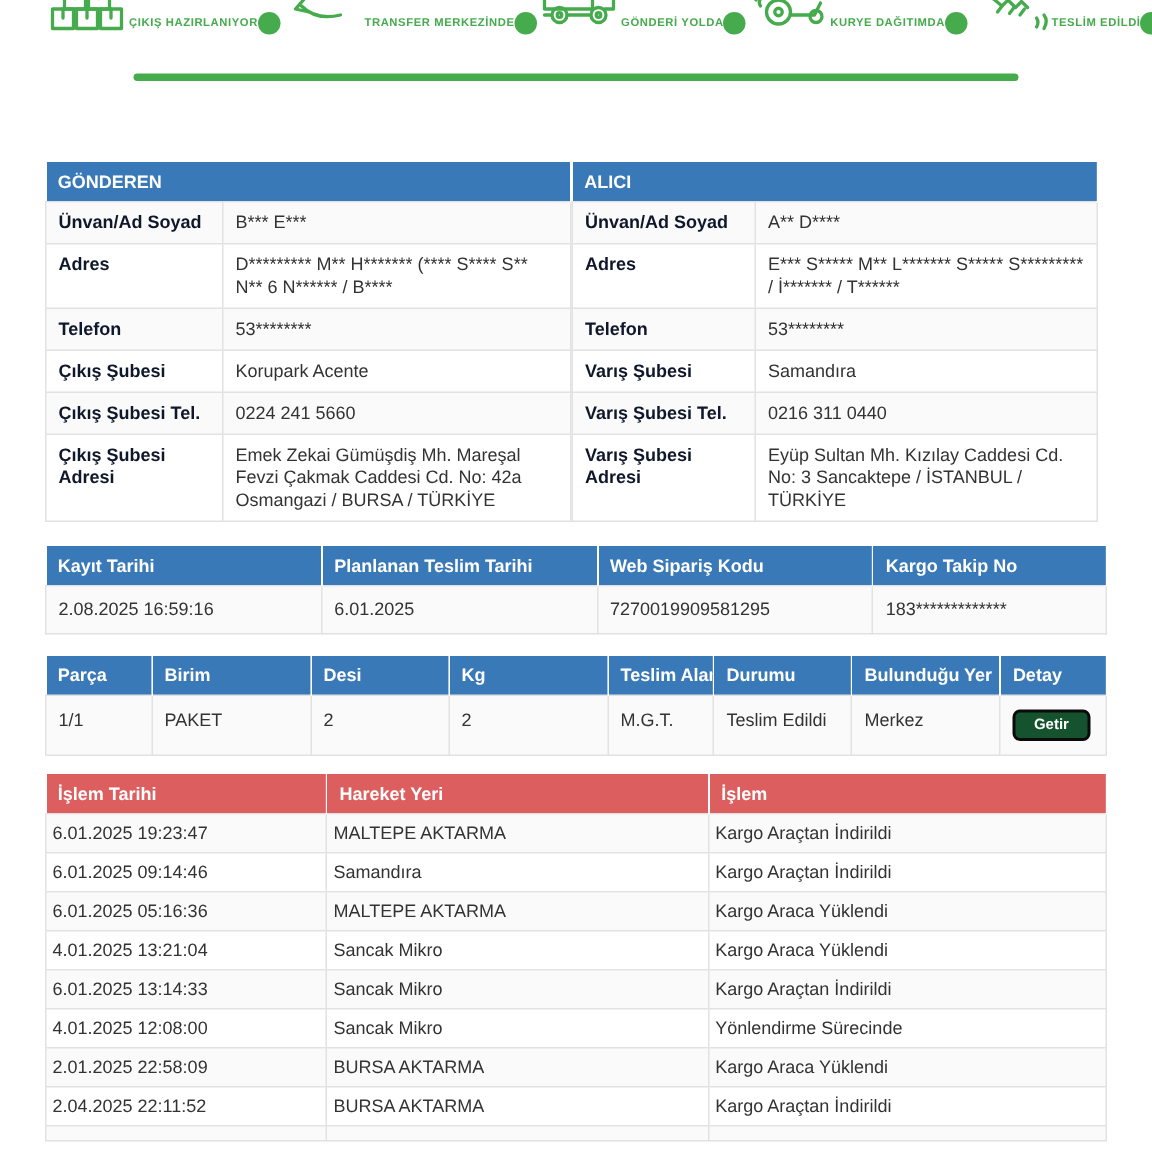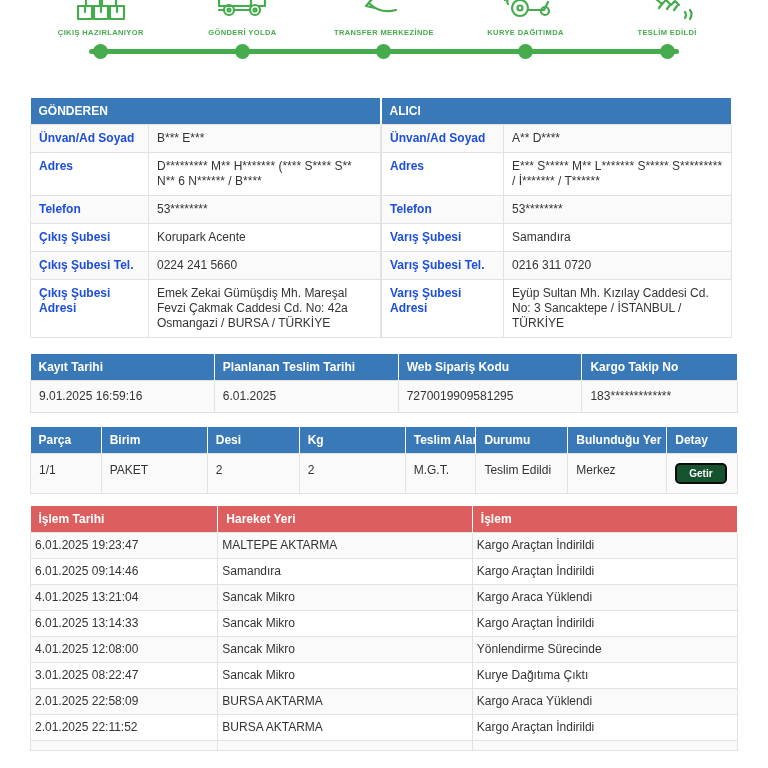--- a/index.html
+++ b/index.html
@@ -4,21 +4,21 @@
 <style>
   * { box-sizing: border-box; }
   html,body { margin:0; padding:0; background:#fff; }
   #page {
     width:768px; height:768px; overflow:hidden; position:relative;
     font-family:"Liberation Sans", sans-serif; background:#fff;
   }
   
   .tracker { position:relative; width:708px; margin:0 auto; height:64px; }
   .steps { display:flex; }
-  .step { flex:1; display:flex; flex-direction:column; align-items:center; }
+  .step { flex:1; display:flex; flex-direction:row; align-items:center; }
   .icon-wrap { height:24px; }
   .icon-wrap svg { width:56px; height:46px; margin-top:-22px; display:block; }
   .step-label {
     font-size:7.5px; font-weight:bold; color:#45ab4d; letter-spacing:.4px;
     white-space:nowrap; margin-top:4px; height:9px;
   }
   .dot {
     width:15px; height:15px; border-radius:50%; background:#45ab4d;
     margin-top:7px; position:relative; z-index:2;
   }
@@ -31,22 +31,22 @@
   table { border-collapse:collapse; width:100%; table-layout:fixed; font-size:12px; color:#333; }
   th {
     color:#fff; font-weight:bold; text-align:left; padding:6px 8px; font-size:12px;
     white-space:nowrap; overflow:hidden;
   }
   table.blue th { background:#3a79b8; border-right:1px solid rgba(255,255,255,.35); }
   table.red  th { background:#dd5e5e; border-right:1px solid rgba(255,255,255,.35); }
   th:last-child { border-right:none; }
   td { border:1px solid #e2e2e2; padding:6px 8px; background:#fff; vertical-align:top; line-height:1.25; }
   tbody tr:nth-child(odd) td { background:#fafafa; }
-  .label-cell { font-weight:bold; color:#1d4ed8; }
-  .parties { display:flex; gap:0; margin-top:34px; }
+  .label-cell { font-weight:bold; color:#0f172a; }
+  .parties { display:flex; gap:0; margin-top:44px; }
   .parties table { width:calc(50% - 3px); }
   .info  { margin-top:16px; }
   .info td { padding:8px; }
   .pkg   { margin-top:14px; }
   .pkg td { padding:9px 8px; }
   .moves { margin-top:12px; }
   .moves td { padding:5px 4px; }
   .moves .partial td { height:10px; padding:2px 8px; }
   .btn {
     display:inline-block; background:#14532d; color:#fff; font-weight:bold;
@@ -84,51 +84,51 @@
             </svg>
         </div>
         <div class="step-label">ÇIKIŞ HAZIRLANIYOR</div>
         <div class="dot"></div>
       </div>
 
       <div class="step">
         <div class="icon-wrap">
           <svg viewBox="0 0 56 46">
               <g class="gi">
+            <path d="M40 2 l7 7 -7 7"></path>
+            <path d="M47 9 H26 a9 9 0 0 0 -9 9 v2"></path>
+            <path d="M17 20 l-7 8 9 2"></path>
+            <path d="M14 26 q10 10 26 6"></path>
+          </g>
+            </svg>
+        </div>
+        <div class="step-label">TRANSFER MERKEZİNDE</div>
+        <div class="dot"></div>
+      </div>
+
+      <div class="step">
+        <div class="icon-wrap">
+          <svg viewBox="0 0 56 46">
+              <g class="gi">
             <rect x="5" y="6" width="32" height="22"></rect>
             <path d="M37 12 h8 l6 8 v8 h-6"></path>
             <line x1="20" y1="11" x2="30" y2="11"></line>
             <circle cx="15" cy="32" r="5"></circle>
                 <circle cx="15" cy="32" r="1.5"></circle>
             <circle cx="41" cy="32" r="5"></circle>
                 <circle cx="41" cy="32" r="1.5"></circle>
             <line x1="21" y1="32" x2="35" y2="32"></line>
                 <line x1="5" y1="32" x2="9" y2="32"></line>
           </g>
             </svg>
         </div>
         <div class="step-label">GÖNDERİ YOLDA</div>
         <div class="dot"></div>
       </div>
 
-      <div class="step">
-        <div class="icon-wrap">
-          <svg viewBox="0 0 56 46">
-              <g class="gi">
-            <path d="M40 2 l7 7 -7 7"></path>
-            <path d="M47 9 H26 a9 9 0 0 0 -9 9 v2"></path>
-            <path d="M17 20 l-7 8 9 2"></path>
-            <path d="M14 26 q10 10 26 6"></path>
-          </g>
-            </svg>
-        </div>
-        <div class="step-label">TRANSFER MERKEZİNDE</div>
-        <div class="dot"></div>
-      </div>
-
 
       <div class="step">
         <div class="icon-wrap">
           <svg viewBox="0 0 56 46">
               <g class="gi">
             <path d="M8 8 q-5 3 -3 9"></path>
                 <path d="M9 14 q-4 3 -2 8"></path>
                 <path d="M11 20 q-3 3 -1 6"></path>
             <rect x="26" y="2" width="20" height="12"></rect>
             <circle cx="22" cy="30" r="8"></circle>
@@ -228,21 +228,21 @@
           <tr>
             <td class="label-cell">Telefon</td>
             <td>53********</td>
           </tr>
           <tr>
             <td class="label-cell">Varış Şubesi</td>
             <td>Samandıra</td>
           </tr>
           <tr>
             <td class="label-cell">Varış Şubesi Tel.</td>
-            <td>0216 311 0720</td>
+            <td>0216 311 0440</td>
           </tr>
           <tr>
             <td class="label-cell">Varış Şubesi Adresi</td>
             <td>Eyüp Sultan Mh. Kızılay Caddesi Cd. No: 3 Sancaktepe / İSTANBUL / TÜRKİYE</td>
           </tr>
         </tbody>
       </table>
     </div>
 
     <table class="blue info">
@@ -255,21 +255,21 @@
       <thead>
           <tr>
         <th>Kayıt Tarihi</th>
         <th>Planlanan Teslim Tarihi</th>
         <th>Web Sipariş Kodu</th>
         <th>Kargo Takip No</th>
       </tr>
         </thead>
       <tbody>
           <tr>
-        <td>9.01.2025 16:59:16</td>
+        <td>2.08.2025 16:59:16</td>
         <td>6.01.2025</td>
         <td>7270019909581295</td>
         <td>183*************</td>
       </tr>
         </tbody>
     </table>
 
     <table class="blue pkg">
       <colgroup>
         <col style="width:10%">
@@ -327,46 +327,46 @@
           <td>6.01.2025 19:23:47</td>
           <td>MALTEPE AKTARMA</td>
           <td>Kargo Araçtan İndirildi</td>
         </tr>
         <tr>
           <td>6.01.2025 09:14:46</td>
           <td>Samandıra</td>
           <td>Kargo Araçtan İndirildi</td>
         </tr>
         <tr>
+          <td>6.01.2025 05:16:36</td>
+          <td>MALTEPE AKTARMA</td>
+          <td>Kargo Araca Yüklendi</td>
+        </tr>
+        <tr>
           <td>4.01.2025 13:21:04</td>
           <td>Sancak Mikro</td>
           <td>Kargo Araca Yüklendi</td>
         </tr>
         <tr>
           <td>6.01.2025 13:14:33</td>
           <td>Sancak Mikro</td>
           <td>Kargo Araçtan İndirildi</td>
         </tr>
         <tr>
           <td>4.01.2025 12:08:00</td>
           <td>Sancak Mikro</td>
           <td>Yönlendirme Sürecinde</td>
         </tr>
         <tr>
-          <td>3.01.2025 08:22:47</td>
-          <td>Sancak Mikro</td>
-          <td>Kurye Dağıtıma Çıktı</td>
-        </tr>
-        <tr>
           <td>2.01.2025 22:58:09</td>
           <td>BURSA AKTARMA</td>
           <td>Kargo Araca Yüklendi</td>
         </tr>
         <tr>
-          <td>2.01.2025 22:11:52</td>
+          <td>2.04.2025 22:11:52</td>
           <td>BURSA AKTARMA</td>
           <td>Kargo Araçtan İndirildi</td>
         </tr>
         <tr class="partial">
           <td></td>
           <td></td>
           <td></td>
         </tr>
       </tbody>
     </table>

